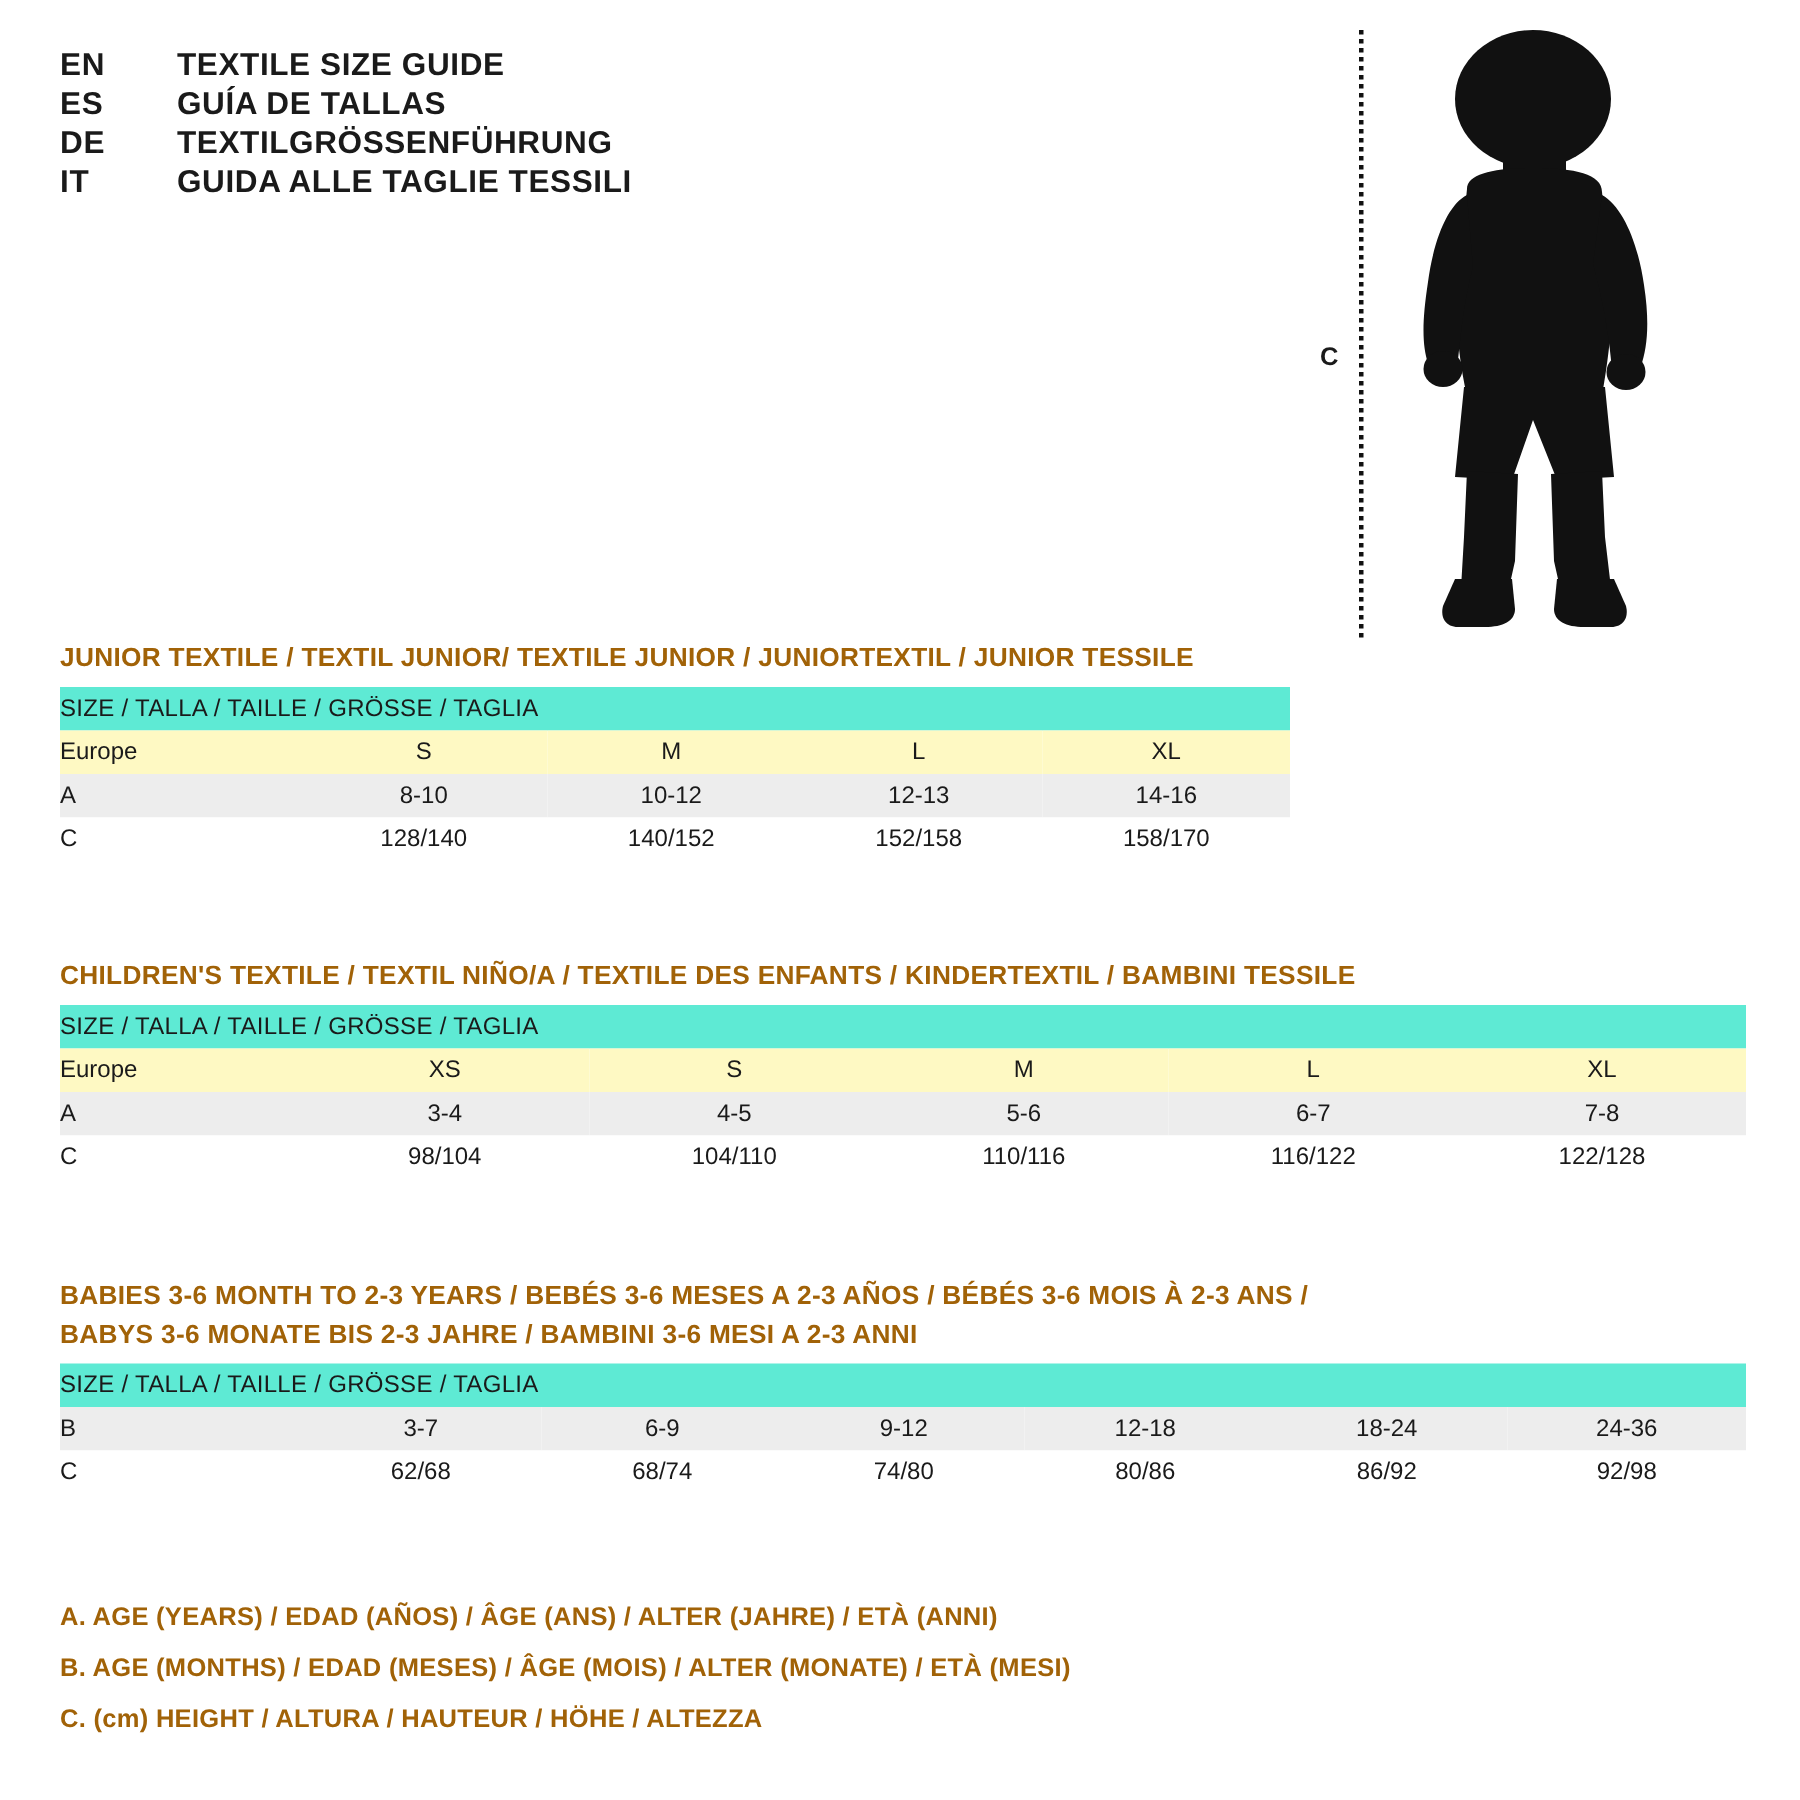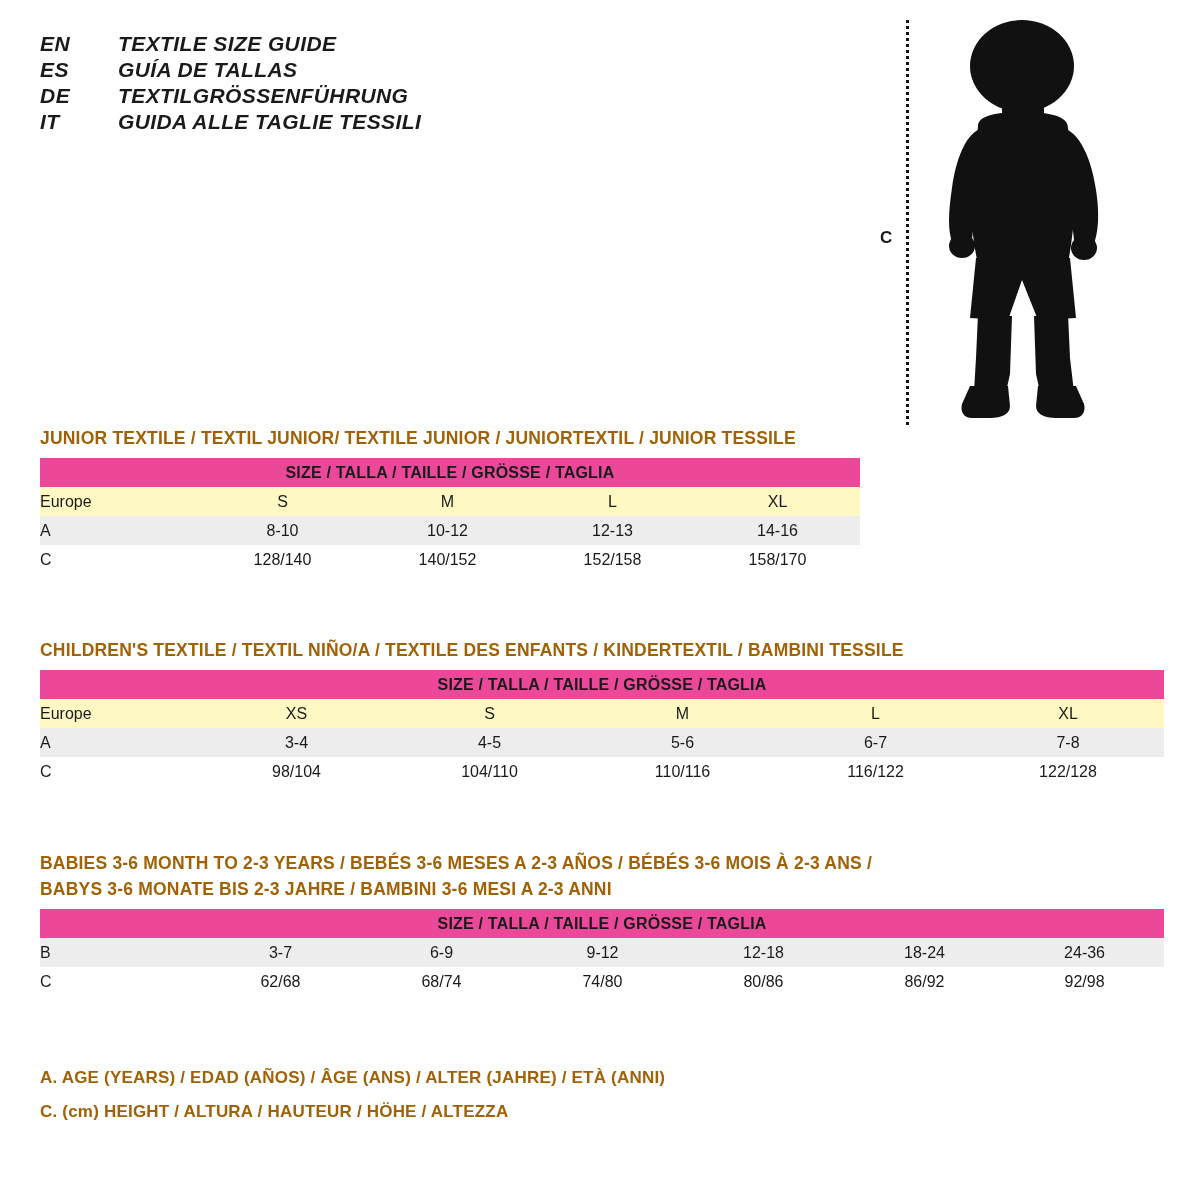--- a/index.html
+++ b/index.html
@@ -20,21 +20,20 @@
   .header {
     position: absolute;
     left: 40px;
     top: 32px;
     width: 560px;
   }
   .header-row {
     display: flex;
     align-items: flex-start;
     margin-bottom: 2px;
-    font-style: italic;
   }
   .lang-code {
     width: 78px;
     flex: 0 0 78px;
     font-size: 21px;
     font-weight: 700;
     letter-spacing: 0.5px;
     color: #1a1a1a;
   }
   .lang-title {
@@ -97,25 +96,24 @@
     table-layout: fixed;
   }
   table.size-table td {
     font-size: 16px;
     color: #1a1a1a;
     height: 29px;
     padding: 0;
     vertical-align: middle;
   }
   .band-head td {
-    background: #ec4899;
-    font-weight: 700;
+    background: #5eead4;
+    font-weight: 400;
     letter-spacing: 0.2px;
     height: 28px;
-    text-align: center;
   }
   .row-light td { background: #ededed; }
   .row-lighter td { background: #fef9c3; }
   .row-white td { background: #ffffff; }
   .lbl {
     padding-left: 8px;
     text-align: left;
   }
   .val {
     text-align: center;
@@ -311,14 +309,15 @@
         <td class="val">80/86</td>
         <td class="val">86/92</td>
         <td class="val">92/98</td>
       </tr>
     </tbody>
   </table>
 </div>
 
 <div class="legend">
   <div>A. AGE (YEARS) / EDAD (AÑOS) / ÂGE (ANS) / ALTER (JAHRE) / ETÀ (ANNI)</div>
+  <div>B. AGE (MONTHS) / EDAD (MESES) / ÂGE (MOIS) / ALTER (MONATE) / ETÀ (MESI)</div>
   <div>C. (cm) HEIGHT / ALTURA / HAUTEUR / HÖHE / ALTEZZA</div>
 </div>
 
 </body></html>

